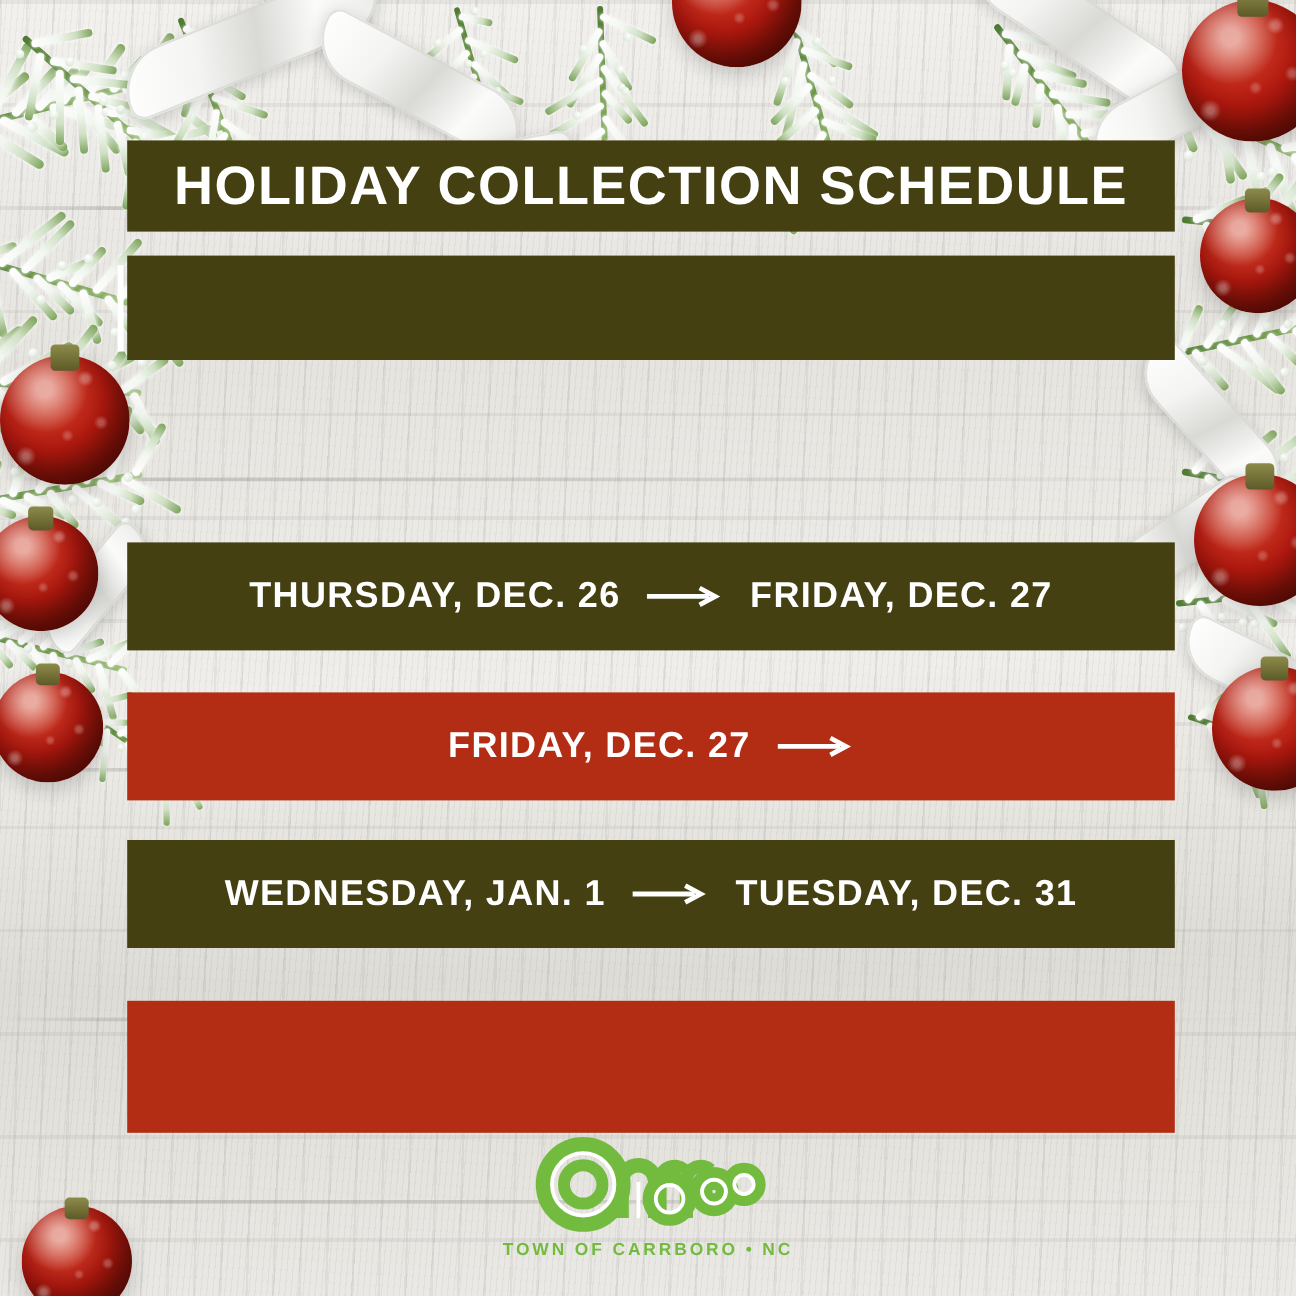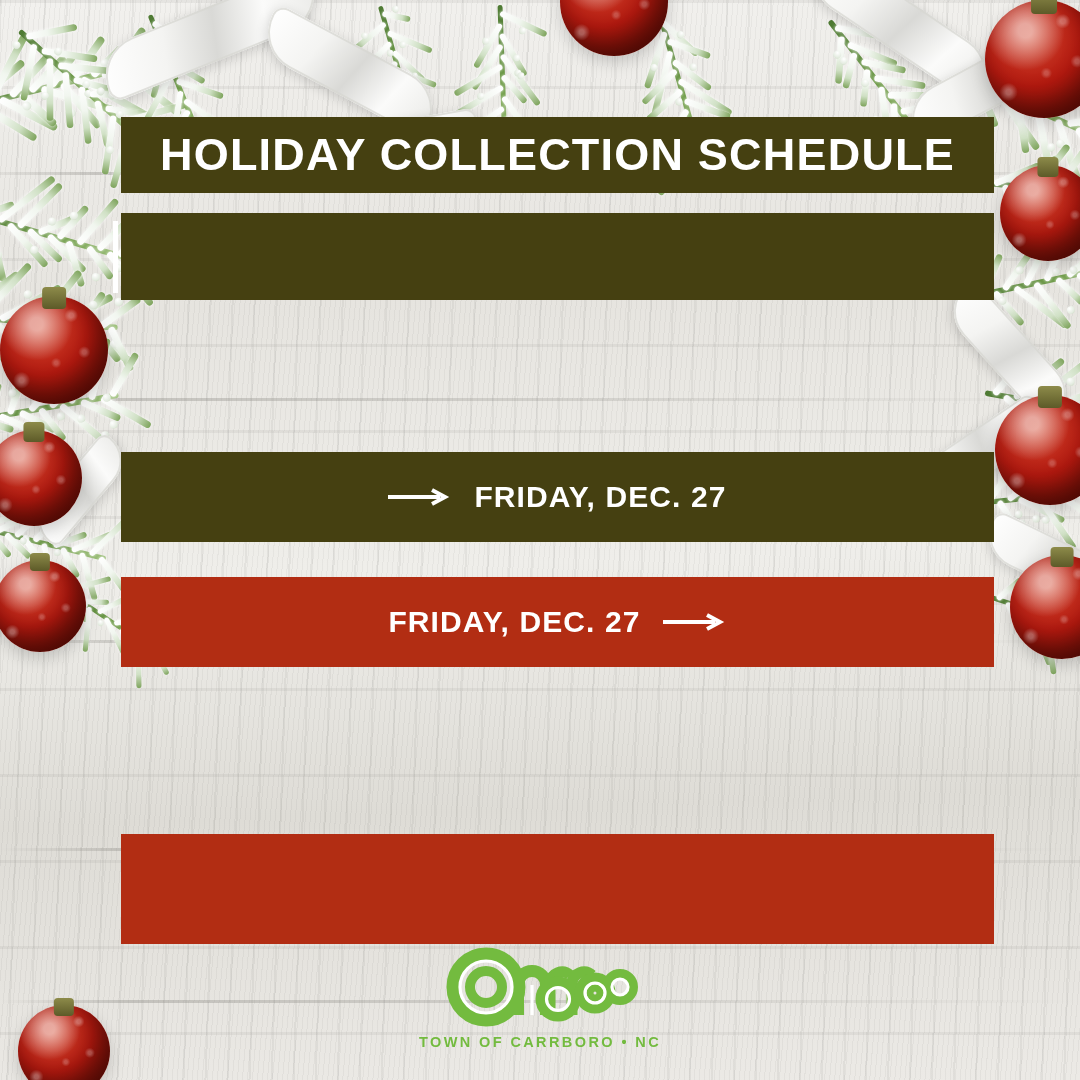--- a/index.html
+++ b/index.html
@@ -95,21 +95,21 @@
     position:absolute;
     background:linear-gradient(104deg,#ffffff 0%,#f4f4f2 30%,#d9d9d6 52%,#fbfbfa 74%,#e9e9e6 100%);
     box-shadow:0 3px 12px rgba(0,0,0,.16);
     border-radius:5px;
   }
   .ribbon.edge { box-shadow:0 0 0 2px rgba(215,215,210,.75) inset, 0 3px 12px rgba(0,0,0,.16); }
 
   
   .bars {
     position:absolute;
-    left:121px; top:0; width:873px; height:1080px;
+    left:106px; top:0; width:873px; height:1080px;
   }
   .bar {
     position:absolute; left:0; width:873px;
     display:flex; align-items:center; justify-content:center;
     color:#ffffff;
   }
   .bar.olive { background:#454011; }
   .bar.red   { background:#b22d13; }
 
   .title-bar { top:117px; height:76px; }
@@ -642,20 +642,21 @@
 
     <div class="bar olive header-bar">
       <div class="header-inner">
         <div class="header-divider"></div>
       </div>
     </div>
 
 
     <div class="bar olive row-bar row2">
       <div class="row-line">
+        <span>THURSDAY, DEC. 26</span>
         <span class="arrow">
           <svg width="64" height="20" viewBox="0 0 64 20" aria-hidden="true">
             <path d="M0 10 H52" stroke="#ffffff" stroke-width="4" fill="none"></path>
             <path d="M44 3 L57 10 L44 17" stroke="#ffffff" stroke-width="4" fill="none"></path>
           </svg>
         </span>
         <span>FRIDAY, DEC. 27</span>
       </div>
     </div>
 
@@ -664,20 +665,32 @@
         <span>FRIDAY, DEC. 27</span>
         <span class="arrow">
           <svg width="64" height="20" viewBox="0 0 64 20" aria-hidden="true">
             <path d="M0 10 H52" stroke="#ffffff" stroke-width="4" fill="none"></path>
             <path d="M44 3 L57 10 L44 17" stroke="#ffffff" stroke-width="4" fill="none"></path>
           </svg>
         </span>
       </div>
     </div>
 
+    <div class="bar olive row-bar row4">
+      <div class="row-line">
+        <span>WEDNESDAY, JAN. 1</span>
+        <span class="arrow">
+          <svg width="64" height="20" viewBox="0 0 64 20" aria-hidden="true">
+            <path d="M0 10 H52" stroke="#ffffff" stroke-width="4" fill="none"></path>
+            <path d="M44 3 L57 10 L44 17" stroke="#ffffff" stroke-width="4" fill="none"></path>
+          </svg>
+        </span>
+        <span>TUESDAY, DEC. 31</span>
+      </div>
+    </div>
 
     <div class="bar red notice-bar">
     </div>
   </div>
 
   <div class="logo">
     <svg class="logo-mark" viewBox="0 0 200 95">
       <g fill="none" stroke="#73bb3f">
 
         <circle cx="46" cy="52" r="33" stroke-width="13"></circle>

